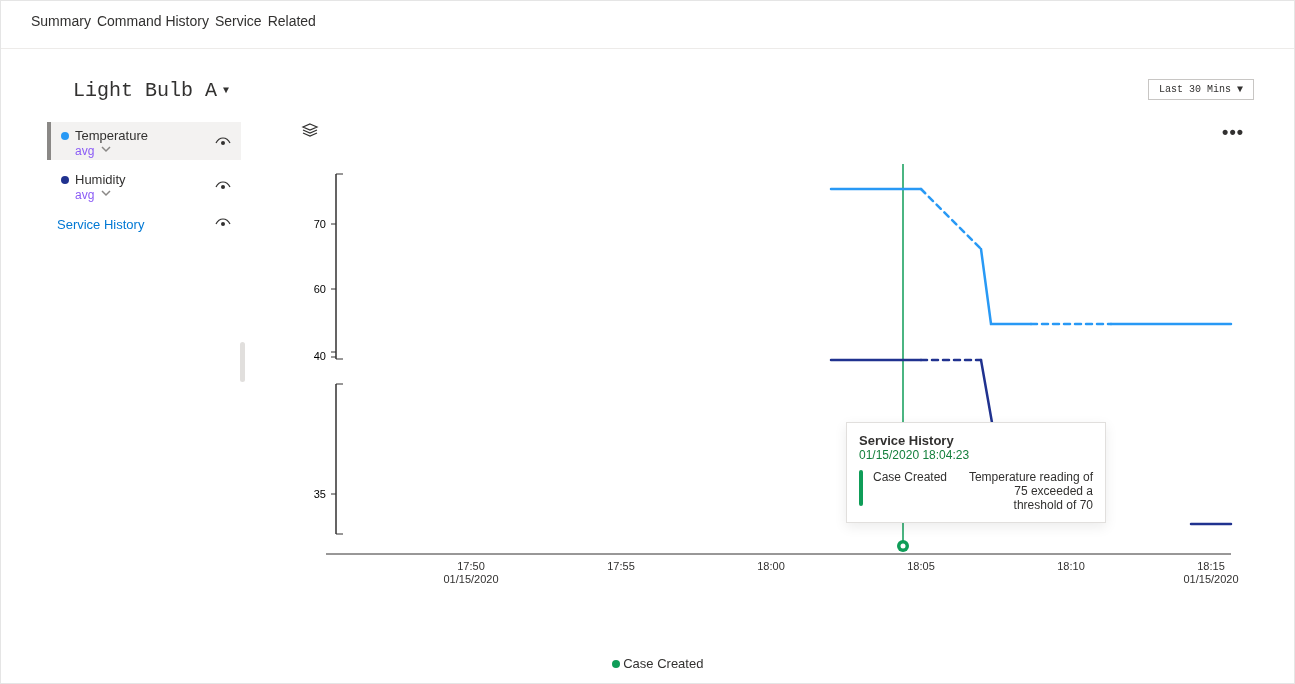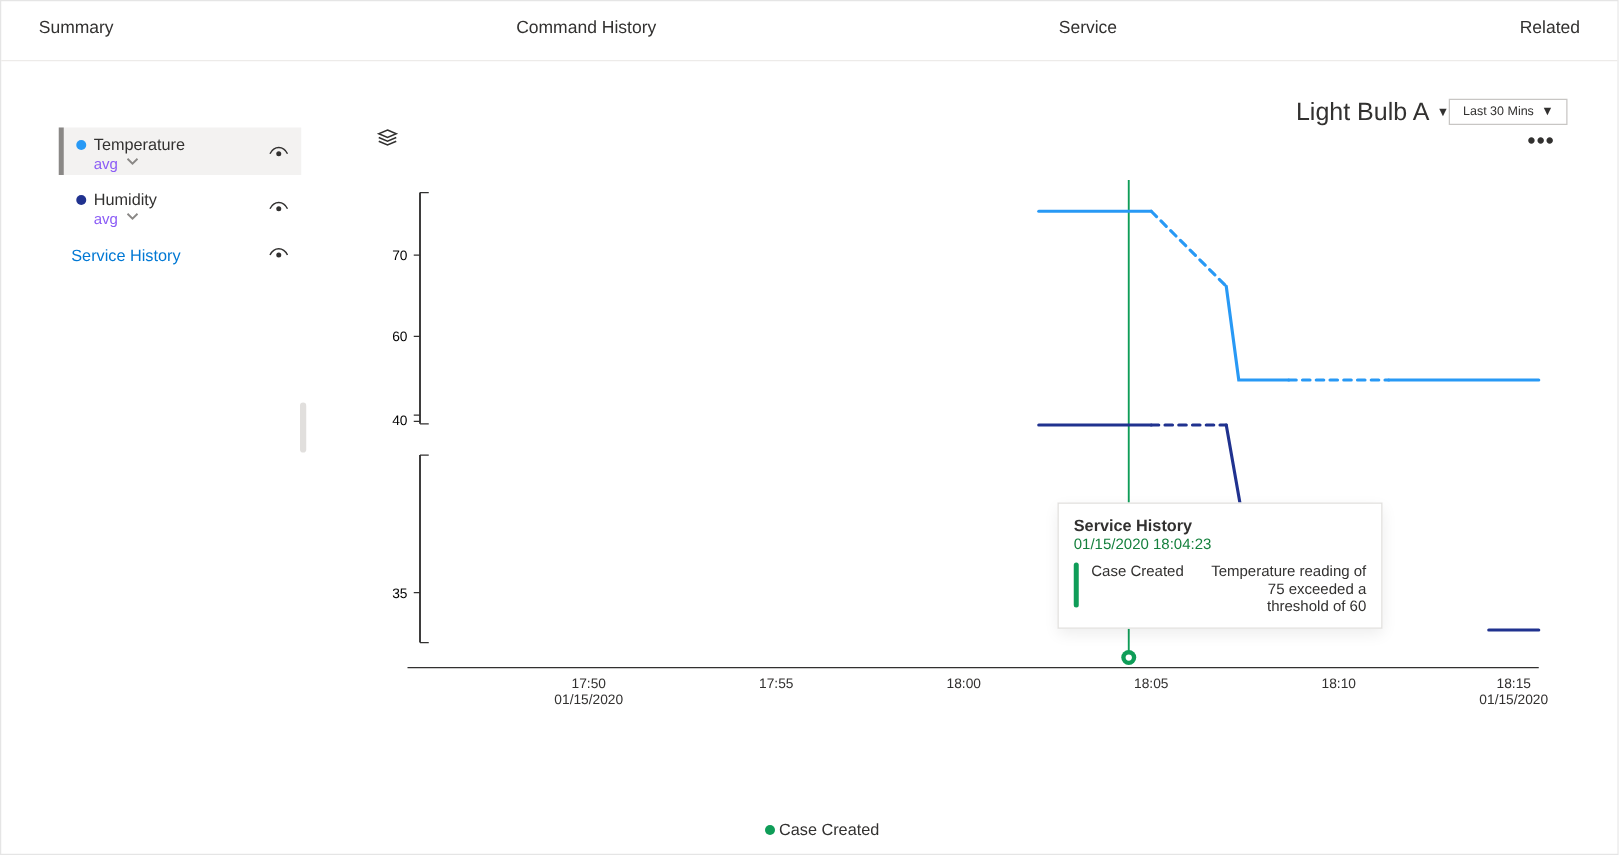--- a/index.html
+++ b/index.html
@@ -17,21 +17,20 @@
     display: flex;
     flex-direction: column;
   }
   
   .tabs {
     display: flex;
     gap: 6px;
     padding: 12px 30px 0 30px;
     border-bottom: 1px solid #edebe9;
     height: 48px;
-    justify-content: space-between;
   }
   .tab {
     font-size: 14px;
     color: #323130;
     padding-bottom: 10px;
     border-bottom: 3px solid transparent;
     cursor: pointer;
   }
   .tab.active {
     font-weight: 600;
@@ -40,23 +39,24 @@
   
   .content {
     flex: 1;
     padding: 30px 20px 10px 40px;
     position: relative;
     display: flex;
     flex-direction: column;
   }
   .content-header {
     display: flex;
-    justify-content: flex-end;
+    justify-content: space-between;
     align-items: flex-start;
     padding-right: 20px;
+    font-family: Liberation Mono, monospace;
   }
   .device-title {
     font-size: 20px;
     font-weight: 400;
     display: flex;
     align-items: center;
     gap: 6px;
     padding-left: 32px;
   }
   .device-title .tri { font-size: 10px; }
@@ -66,21 +66,21 @@
     font-size: 10px;
     background: #fff;
     display: flex;
     align-items: center;
     gap: 6px;
     cursor: pointer;
   }
   .body-row {
     display: flex;
     flex: 1;
-    margin-top: 0;
+    margin-top: 20px;
   }
   
   .legend {
     width: 200px;
     padding-left: 6px;
     position: relative;
   }
   .legend-item {
     display: flex;
     align-items: center;
@@ -321,21 +321,21 @@
           </g>
         </svg>
 
         
         <div class="tooltip">
           <div class="tooltip-title">Service History</div>
           <div class="tooltip-ts">01/15/2020 18:04:23</div>
           <div class="tooltip-row">
             <div class="tooltip-bar"></div>
             <div class="tooltip-event">Case Created</div>
-            <div class="tooltip-desc">Temperature reading of 75 exceeded a threshold of 60</div>
+            <div class="tooltip-desc">Temperature reading of 75 exceeded a threshold of 70</div>
           </div>
         </div>
 
       </div>
     </div>
 
     <div class="bottom-legend">
       <span class="dot green"></span>
       <span>Case Created</span>
     </div>

